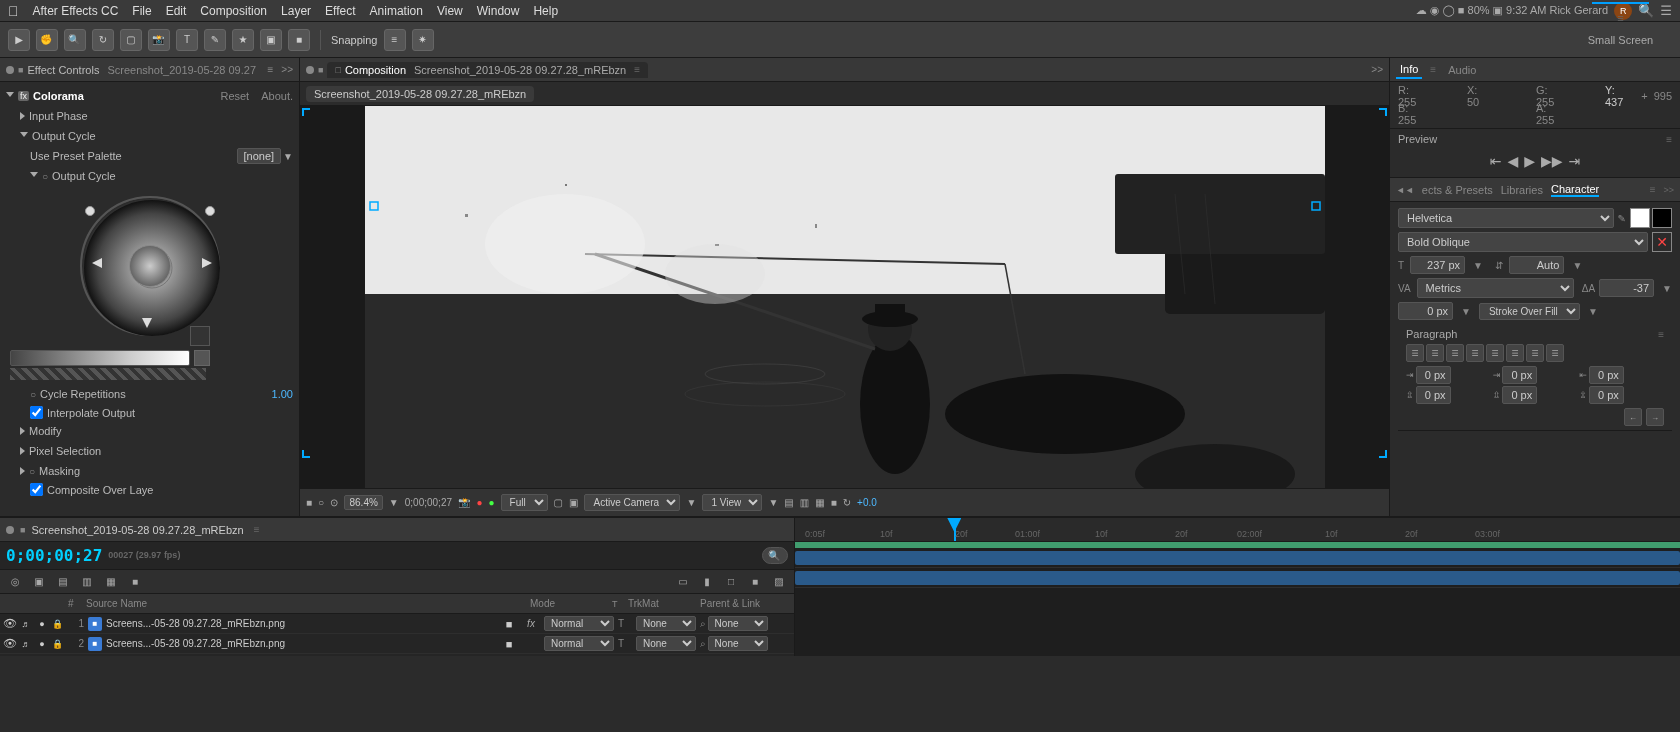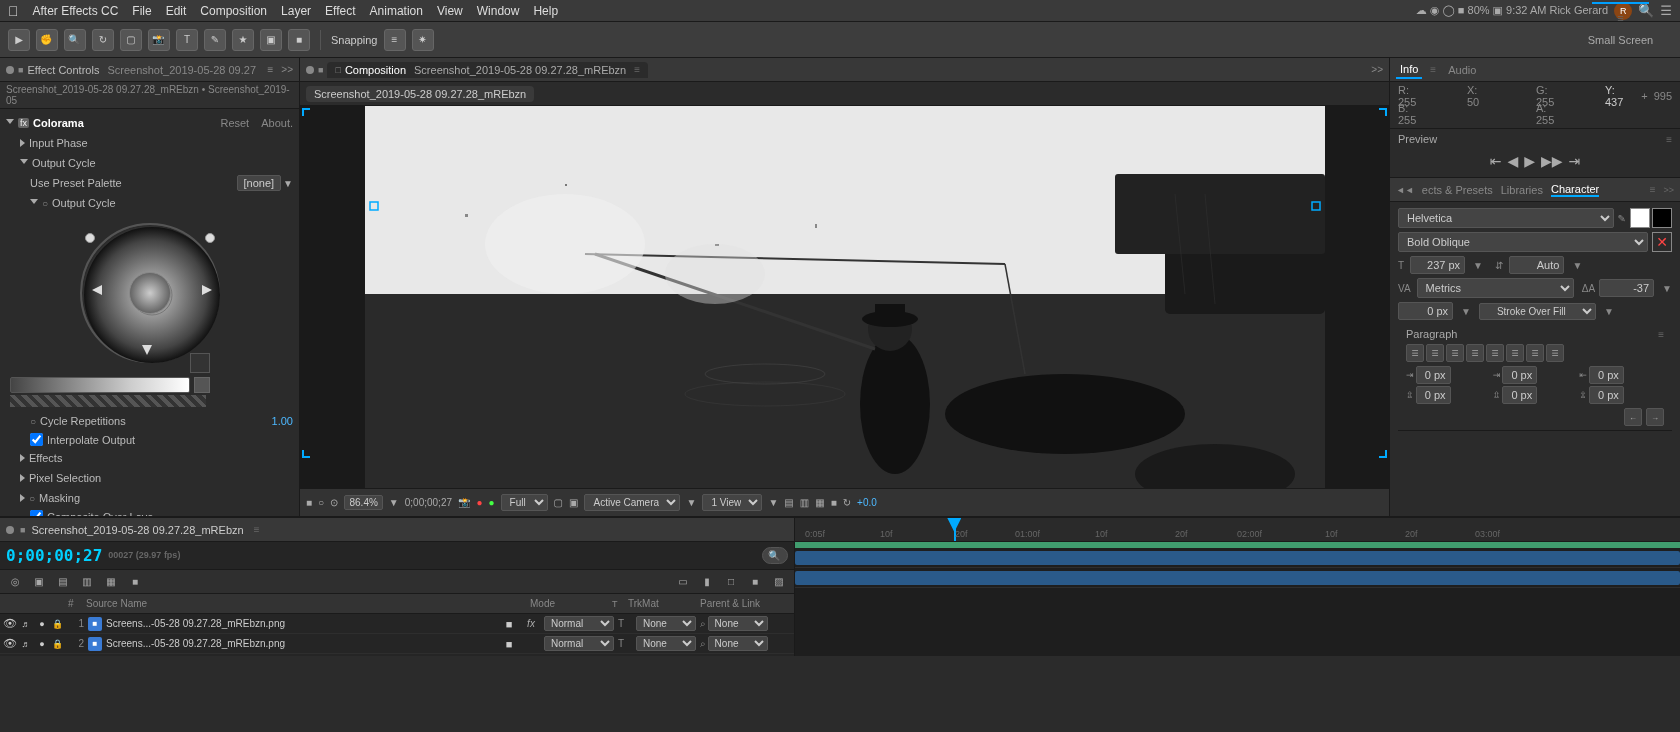--- a/index.html
+++ b/index.html
@@ -586,21 +586,21 @@
       border-radius: 2px;
       background: #4a7a4a;
     }
 
     .stroke-select {
       background: #444;
       border: 1px solid #555;
       border-radius: 2px;
       color: #ccc;
       font-size: 10px;
-      padding: 1px 13px;
+      padding: 1px 5px;
       cursor: pointer;
     }
 
     .paragraph-section {
       padding: 4px 8px;
       border-bottom: 1px solid #1a1a1a;
     }
 
     .comp-breadcrumb {
       font-size: 10px;
@@ -705,23 +705,20 @@
   <div class="effect-controls">
     <div class="panel-header">
       <span class="panel-close"></span>
       <span style="font-size:9px;color:#888;">■</span>
       <span class="panel-title">Effect Controls</span>
       <span style="margin-left:4px;font-size:11px;color:#888;">Screenshot_2019-05-28 09.27</span>
       <span class="panel-menu-btn">≡</span>
       <span style="font-size:10px;color:#888;margin-left:4px;">&gt;&gt;</span>
     </div>
 
-    <div class="comp-breadcrumb">
-      <span>Screenshot_2019-05-28 09.27.28_mREbzn • Screenshot_2019-05</span>
-    </div>
 
     <div class="effect-controls-body">
 
       <div class="effect-row">
         <span class="triangle open"></span>
         <span class="fx-badge">fx</span>
         <span class="colorama-name">Colorama</span>
         <span style="margin-left:auto;color:#888;font-size:11px;cursor:pointer;">Reset</span>
         <span style="color:#888;font-size:11px;margin-left:8px;cursor:pointer;">About.</span>
       </div>
@@ -793,21 +790,21 @@
         <span class="number-value" style="margin-left:auto;">1.00</span>
       </div>
 
       <div class="checkbox-row indent2">
         <input type="checkbox" checked="" style="">
         <span class="effect-label">Interpolate Output</span>
       </div>
 
       <div class="effect-row indent1">
         <span class="triangle"></span>
-        <span class="effect-label">Effects</span>
+        <span class="effect-label">Modify</span>
       </div>
 
       <div class="effect-row indent1">
         <span class="triangle"></span>
         <span class="effect-label">Pixel Selection</span>
       </div>
 
       <div class="effect-row indent1">
         <span class="triangle"></span>
         <span style="font-size:10px;color:#888;">○</span>

